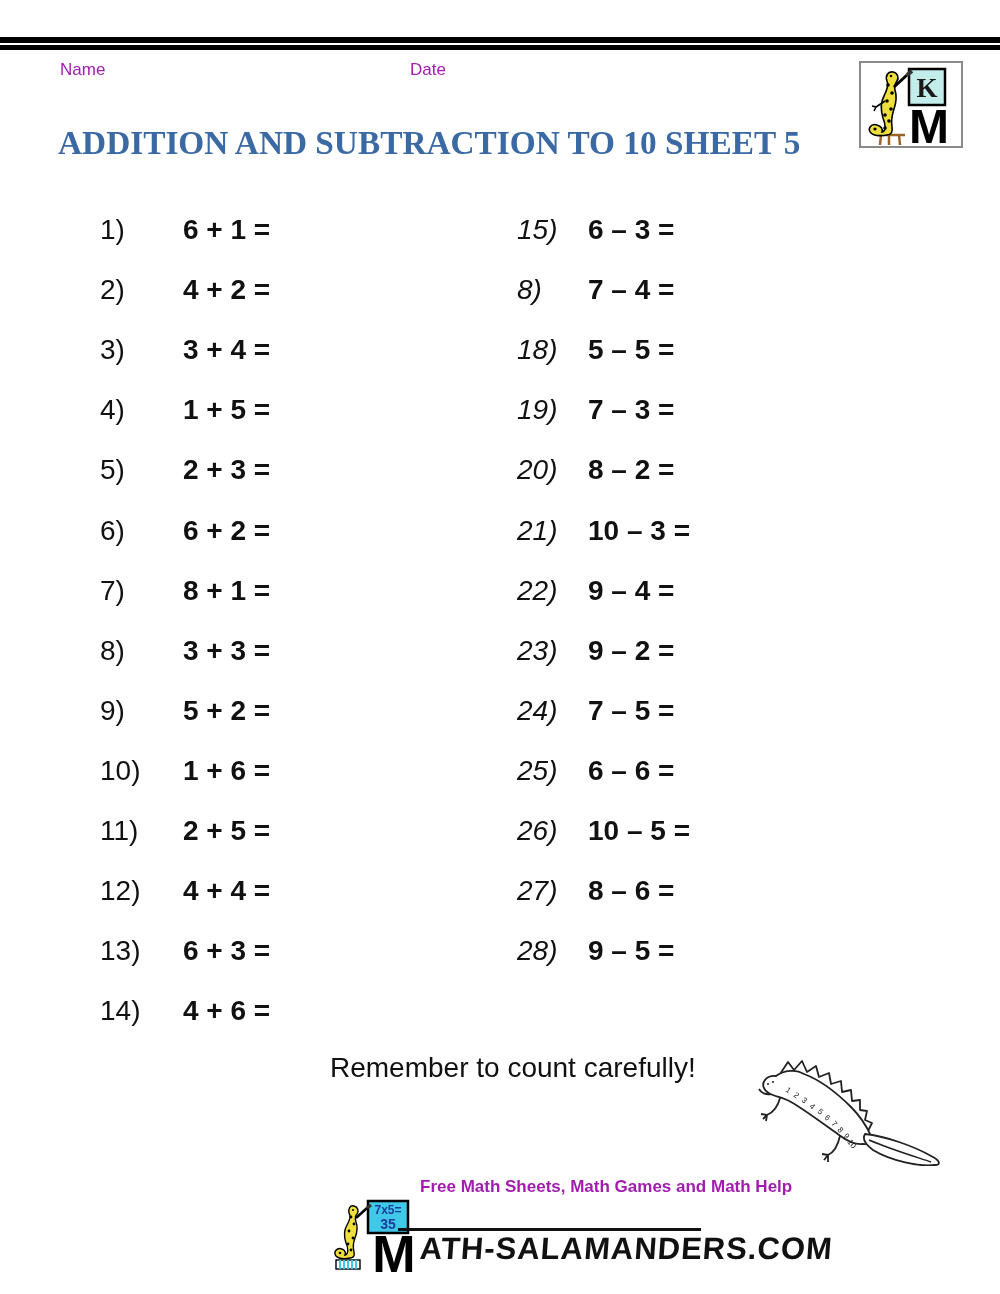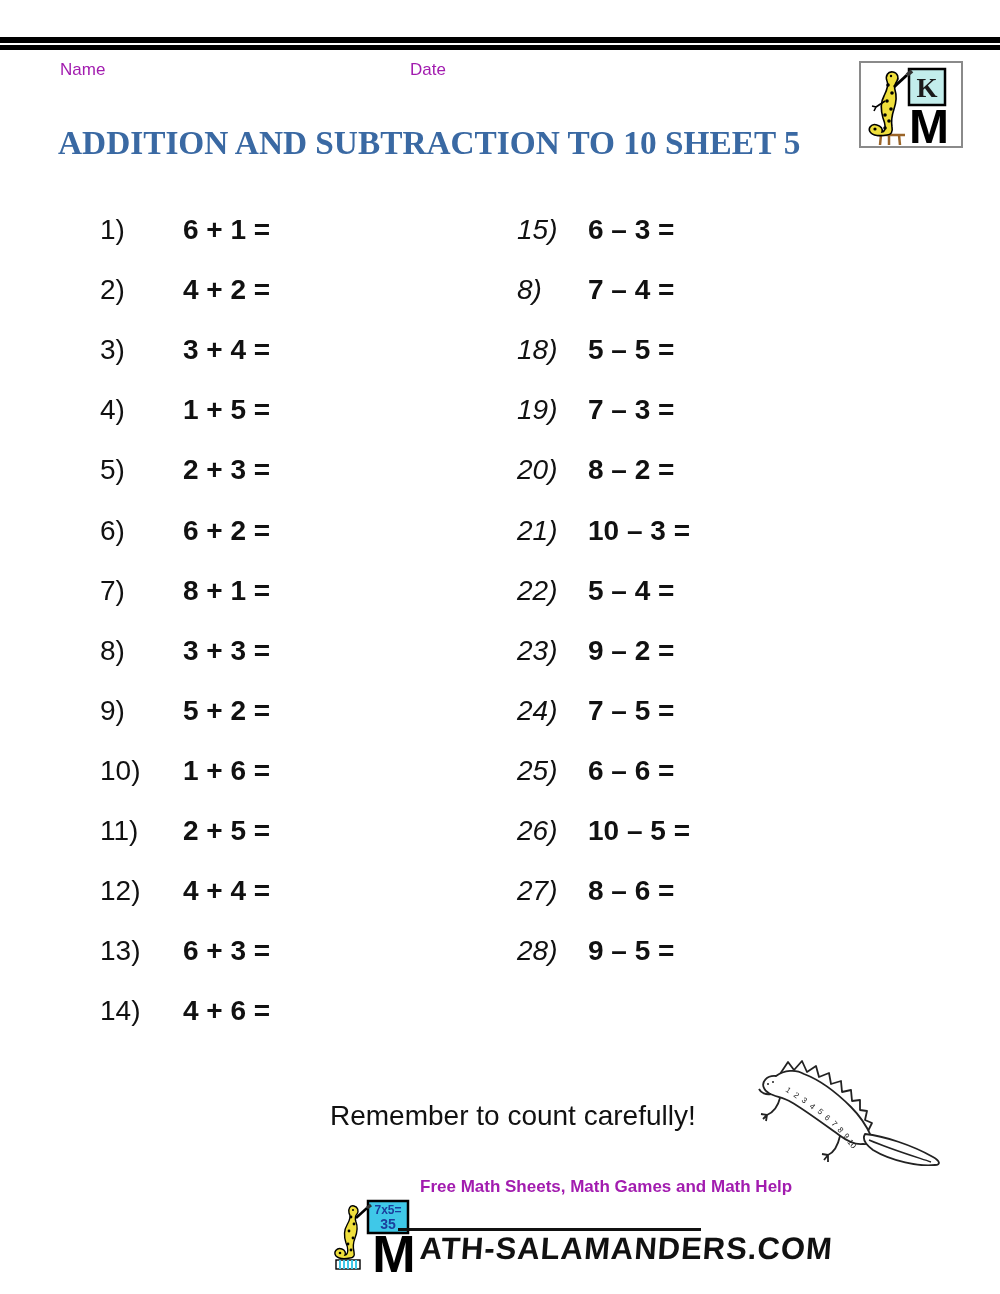--- a/index.html
+++ b/index.html
@@ -21,21 +21,21 @@
     letter-spacing:0px; color:#3a69a3; white-space:nowrap; transform:scaleX(0.98); transform-origin:left; }
 
   .col { position:absolute; top:200px; }
   #left-col { left:100px; }
   #right-col { left:517px; }
   .prob-row { height:60.1px; display:flex; align-items:center; font-size:28px; color:#111; }
   #left-col .prob-num { display:inline-block; width:83px; }
   #right-col .prob-num { display:inline-block; width:71px;font-style:italic; }
   .prob-expr { white-space:pre;font-weight:bold; }
 
-  .note { position:absolute; left:330px; top:1052px; font-size:28px; color:#111;margin-top:48px; }
+  .note { position:absolute; left:330px; top:1052px; font-size:28px; color:#111; }
 
   .newt { position:absolute; left:752px; top:1046px; }
 
   .footer-logo { position:absolute; left:330px; top:1198px; }
   .footer-tagline { position:absolute; left:420px; top:1177px; font-size:17px; font-weight:bold; color:#a21caf; }
   .footer-rule { position:absolute; left:398px; top:1228px; width:303px; height:3px; background:#111; }
   .footer-site { position:absolute; left:420px; top:1231px; font-size:31px; font-weight:bold;
     letter-spacing:1px; color:#111; transform:skewX(-4deg); white-space:nowrap; }
 </style>
 </head>
@@ -161,21 +161,21 @@
       <div class="prob-row">
         <span class="prob-num">20)</span>
         <span class="prob-expr">8 – 2 =</span>
       </div>
       <div class="prob-row">
         <span class="prob-num">21)</span>
         <span class="prob-expr">10 – 3 =</span>
       </div>
       <div class="prob-row">
         <span class="prob-num">22)</span>
-        <span class="prob-expr">5 – 4 =</span>
+        <span class="prob-expr">9 – 4 =</span>
       </div>
       <div class="prob-row">
         <span class="prob-num">23)</span>
         <span class="prob-expr">9 – 2 =</span>
       </div>
       <div class="prob-row">
         <span class="prob-num">24)</span>
         <span class="prob-expr">7 – 5 =</span>
       </div>
       <div class="prob-row">

